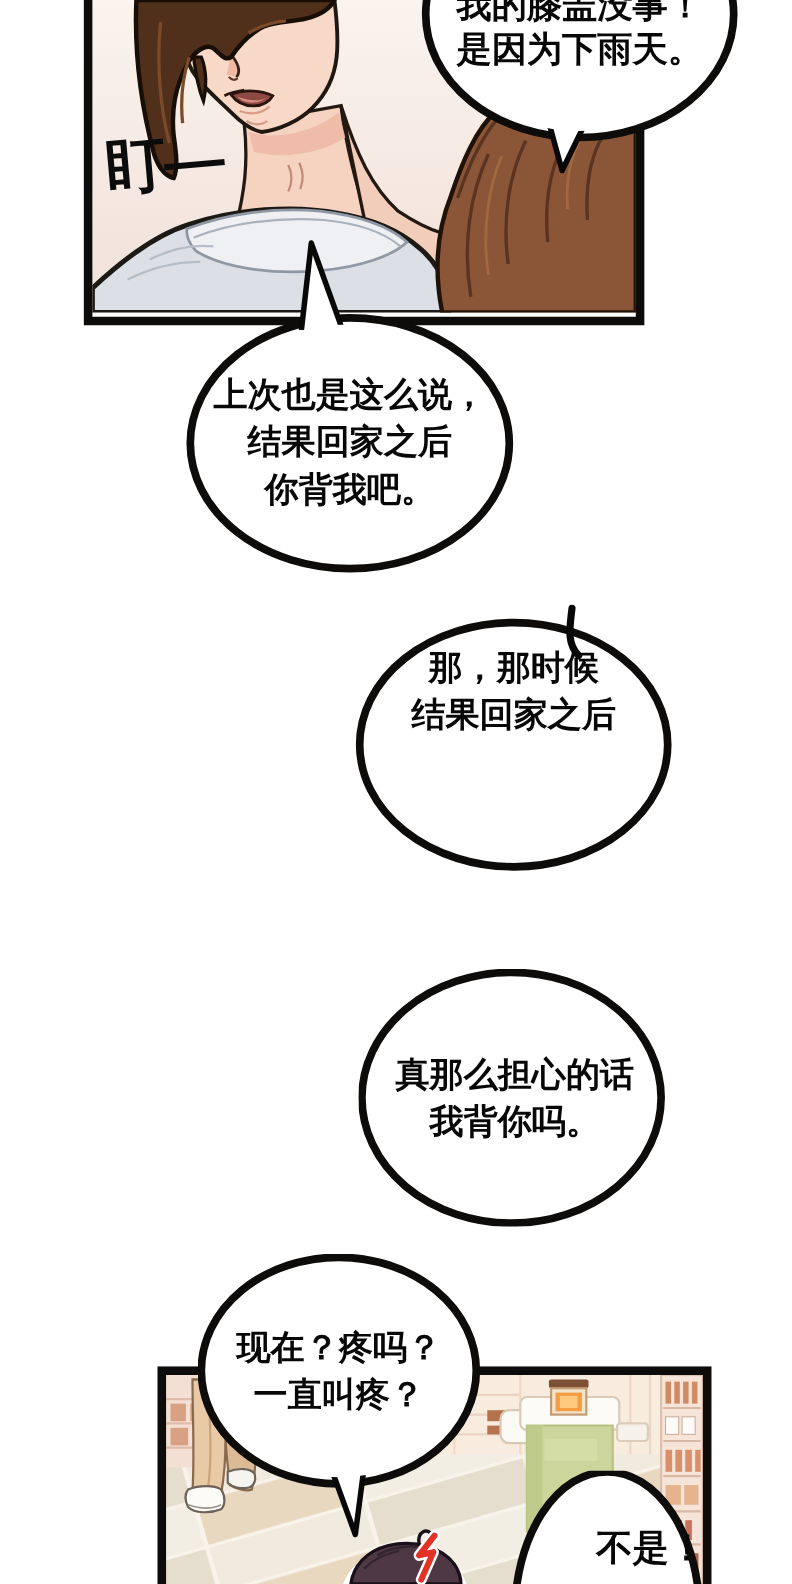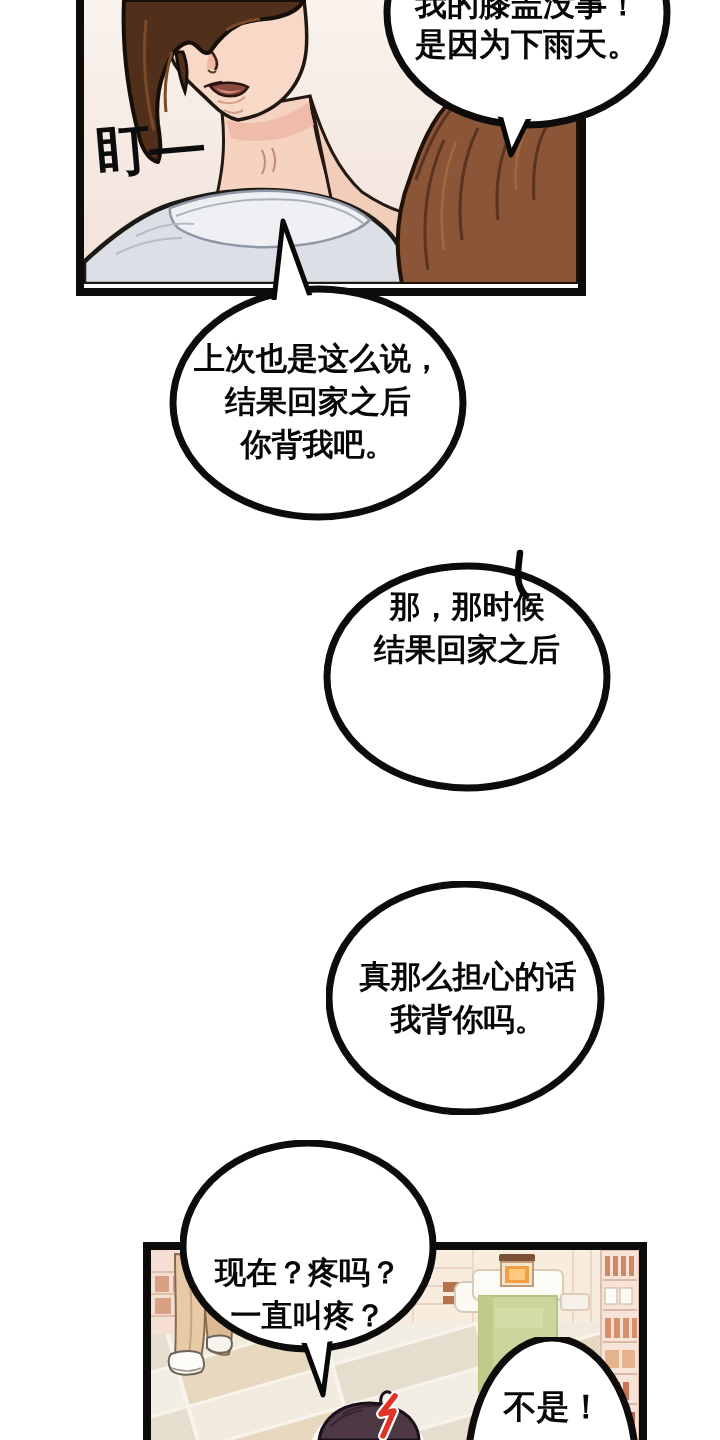--- a/index.html
+++ b/index.html
@@ -10,21 +10,21 @@
   .page{position:relative;width:720px;height:1440px;background:var(--paper);
         overflow:hidden;font-family:"Liberation Sans","DejaVu Sans",sans-serif;}
   .panel{position:absolute;}
   .panel svg{display:block;}
   .bubble-svg{position:absolute;pointer-events:none;}
   .bubble-text{position:absolute;text-align:center;font-weight:bold;
                color:var(--text_ink);white-space:nowrap;}
   .bubble-text span{display:block;}
   .bt-main{font-size:31px;line-height:43px;}
   .bt-top{font-size:32px;line-height:40px;}
-  .bt-small{font-size:33px;line-height:40px;}
+  .bt-small{font-size:33px;line-height:40px;text-align:right;}
   .sfx{position:absolute;left:96px;top:112px;font-size:55px;font-weight:bold;
        color:var(--sfx_ink);transform:rotate(-5deg);letter-spacing:-2px;}
   .ink{stroke:var(--ink);}
   .shock{stroke:var(--shock_red);}
 </style>
 </head>
 <body>
 
 <div class="page">
 
@@ -265,21 +265,21 @@
   <div class="bubble-text bt-main" style="left:327px;top:955px;width:282px;">
     <span>真那么担心的话</span>
     <span>我背你吗。</span>
   </div>
 
   <svg class="bubble-svg" style="left:180px;top:1140px;" width="258" height="262" viewBox="0 0 258 262">
     <ellipse class="ink" cx="128" cy="106" rx="125" ry="103" fill="#ffffff" stroke-width="7"></ellipse>
     <path d="M120,192 L143,255 L152,186" fill="#ffffff" stroke="#080808" stroke-width="5" stroke-linejoin="round"></path>
     <ellipse cx="128" cy="106" rx="119" ry="97" fill="#ffffff"></ellipse>
   </svg>
-  <div class="bubble-text bt-main" style="left:182px;top:1203px;width:252px;margin-top:48px;">
+  <div class="bubble-text bt-main" style="left:182px;top:1203px;width:252px;">
     <span>现在？疼吗？</span>
     <span>一直叫疼？</span>
   </div>
 
   <svg class="bubble-svg" style="left:465px;top:1337px;" width="176" height="103" viewBox="0 0 176 103">
     <ellipse class="ink" cx="87" cy="131" rx="84" ry="130" fill="#ffffff" stroke-width="7"></ellipse>
   </svg>
   <div class="bubble-text bt-small" style="left:465px;top:1387px;width:176px;">
     <span>不是！</span>
   </div>

